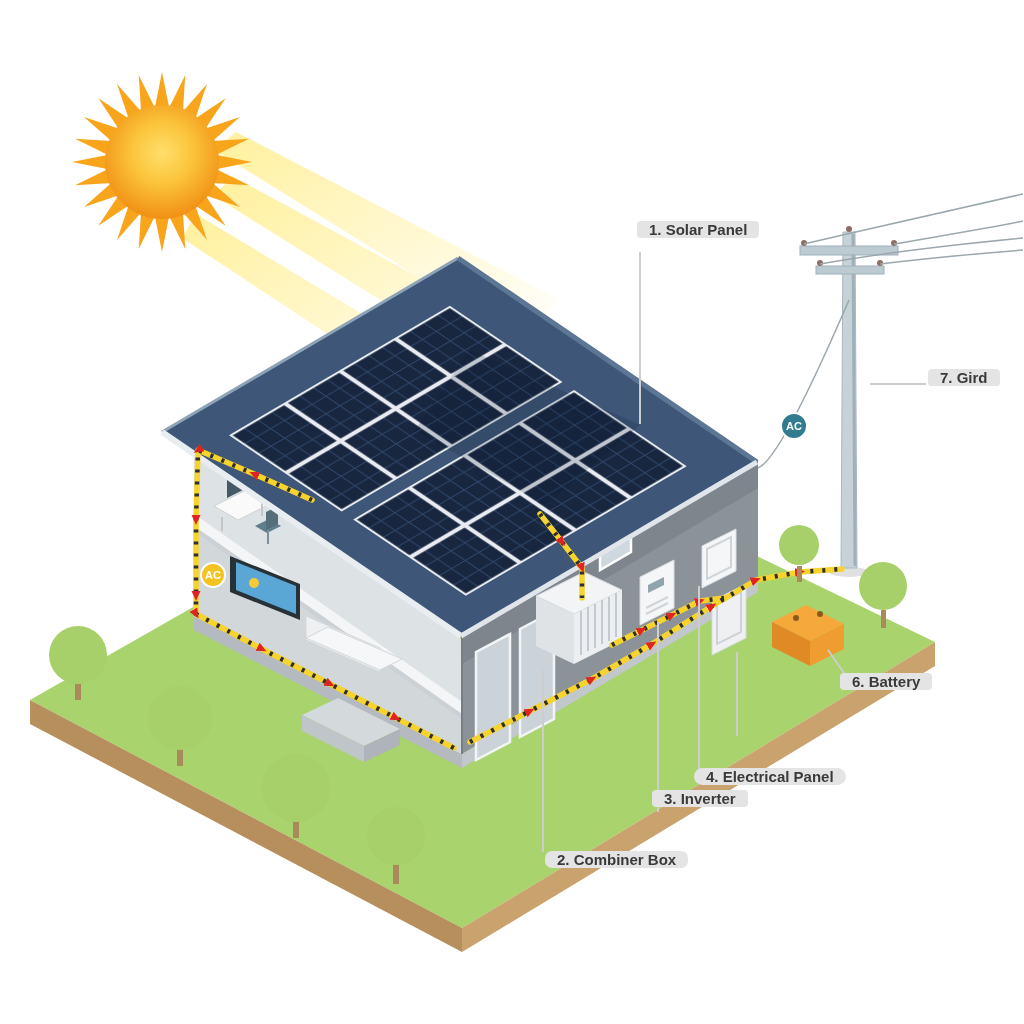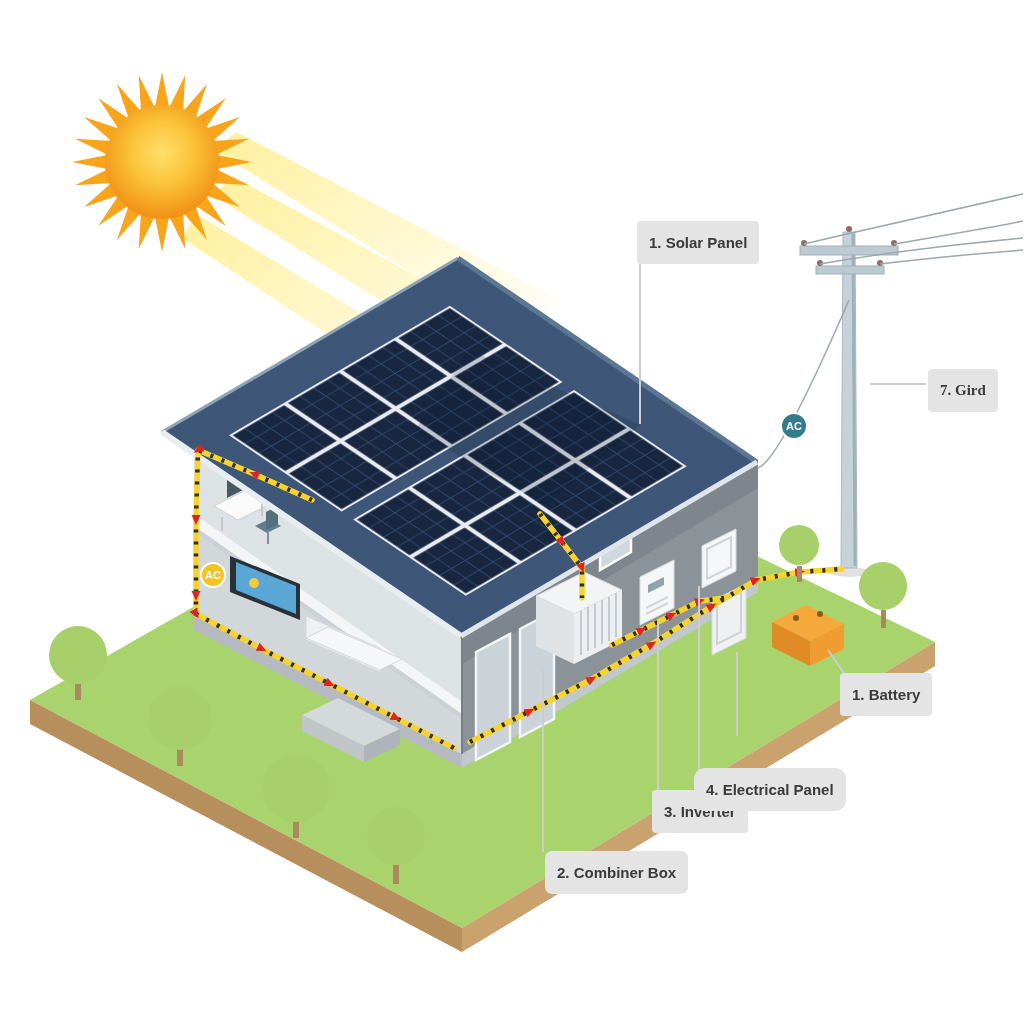--- a/index.html
+++ b/index.html
@@ -1,28 +1,28 @@
 <!DOCTYPE html>
 <html><head>
 <meta charset="utf-8">
 <style>
   html,body{margin:0;padding:0;background:#fff;}
   #stage{position:relative;width:1024px;height:1024px;background:#ffffff;overflow:hidden;
          font-family:"Liberation Sans",sans-serif;}
   #scene{position:absolute;left:0;top:0;}
   .lbl{position:absolute;background:#e4e4e4;color:#3a3a3a;
        font:700 15px "Liberation Sans",sans-serif;
-       padding:13px 12px;border-radius:4px;white-space:nowrap;}
+       padding:0 12px;border-radius:4px;white-space:nowrap;}
   #lbl1{left:637px;top:221px;}
   #lbl2{left:545px;top:851px;border-radius:7px;}
   #lbl3{left:652px;top:790px;}
   #lbl4{left:694px;top:768px;border-radius:11px;}
   #lbl5{left:741px;top:733px;}
   #lbl6{left:840px;top:673px;}
-  #lbl7{left:928px;top:369px;font-family:Liberation Serif, serif;}
+  #lbl7{left:928px;top:369px;}
   .badge-txt{font:700 11px "Liberation Sans",sans-serif;fill:#ffffff;}
 </style>
 </head>
 <body>
 
 <div id="stage">
 
 <svg id="scene" width="1024" height="1024" viewBox="0 0 1024 1024">
   <defs>
     <radialGradient id="sunGrad" cx="50%" cy="42%" r="60%">
@@ -266,15 +266,15 @@
     <line x1="737" y1="736" x2="737" y2="652"></line>
     <line x1="846" y1="676" x2="828" y2="650"></line>
     <line x1="926" y1="384" x2="870" y2="384"></line>
   </g>
 </svg>
 
   <div id="lbl1" class="lbl">1. Solar Panel</div>
   <div id="lbl2" class="lbl">2. Combiner Box</div>
   <div id="lbl3" class="lbl">3. Inverter</div>
   <div id="lbl4" class="lbl">4. Electrical Panel</div>
-  <div id="lbl6" class="lbl">1. Battery</div>
+  <div id="lbl6" class="lbl">6. Battery</div>
   <div id="lbl7" class="lbl">7. Gird</div>
 </div>
 
 </body></html>

